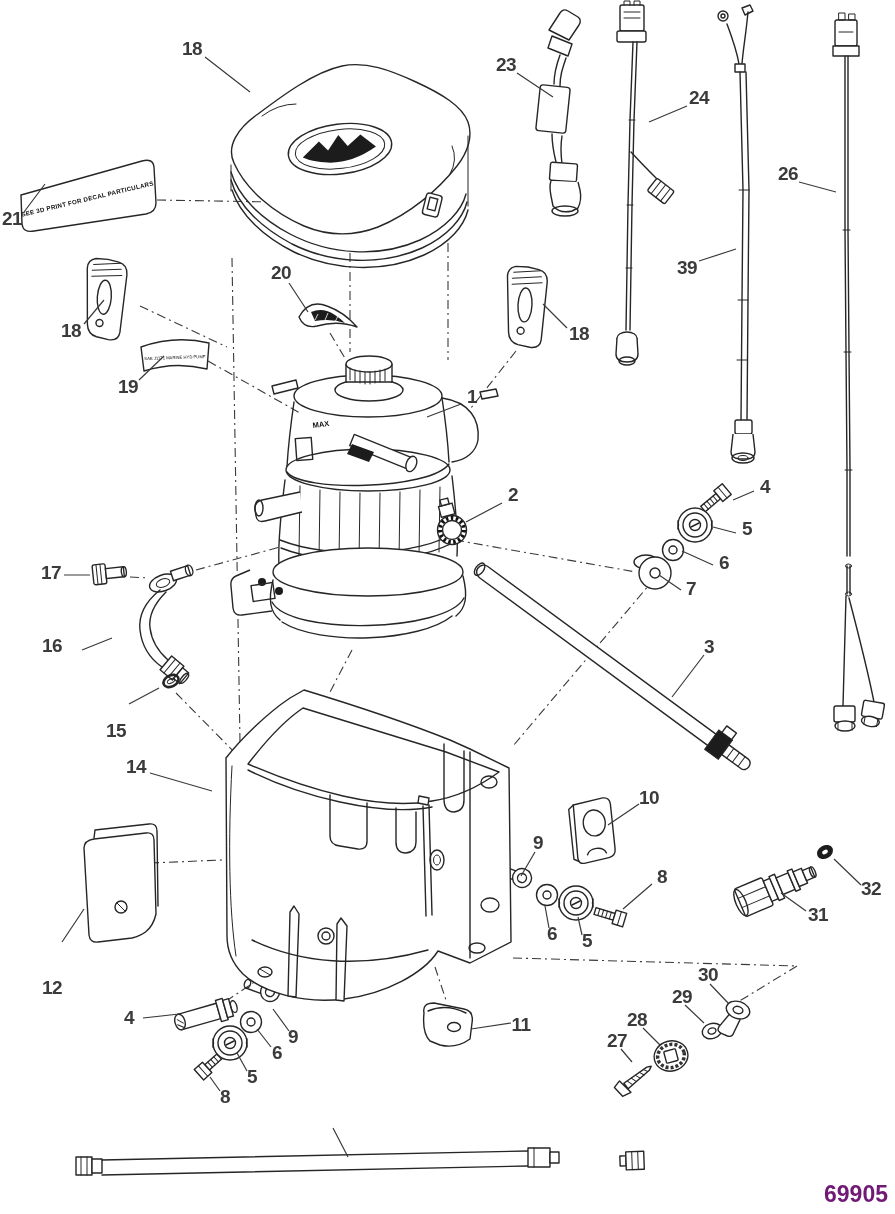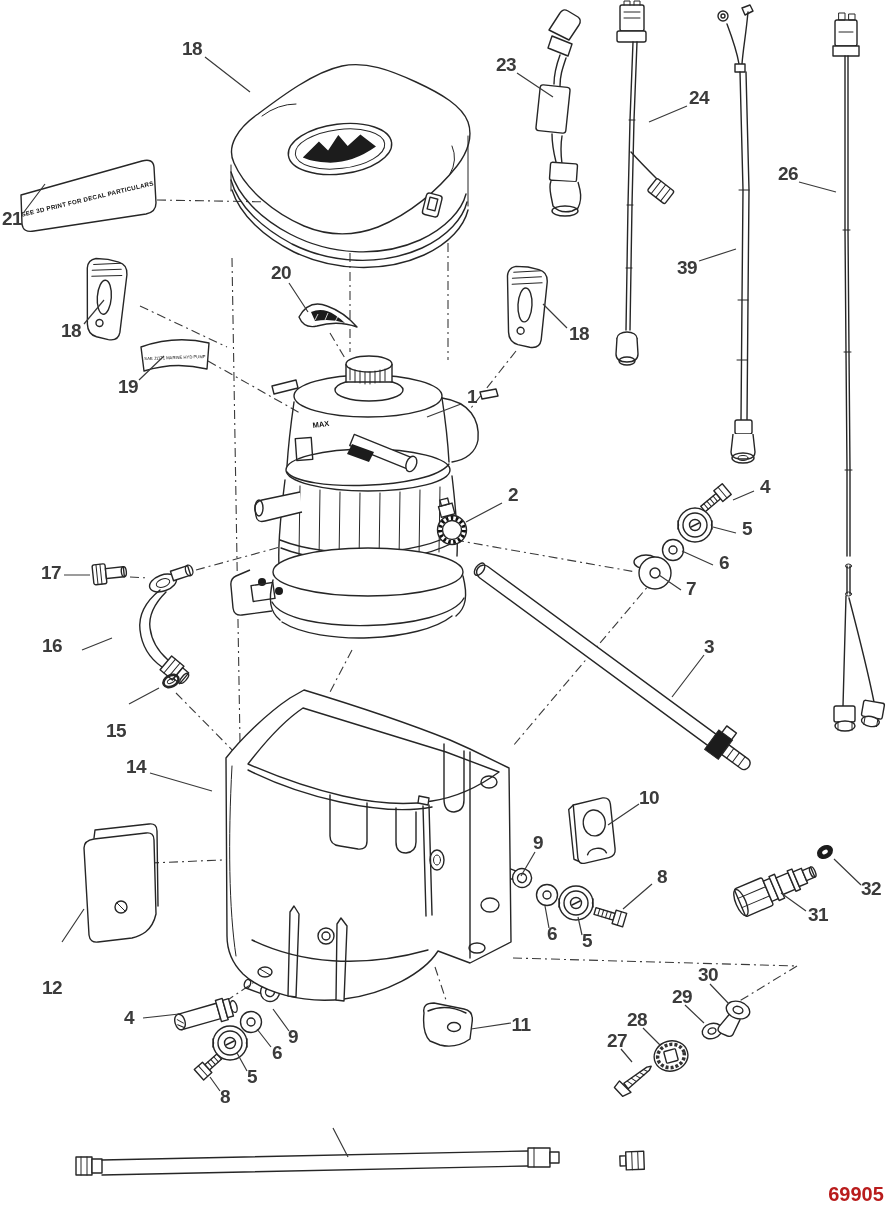--- a/index.html
+++ b/index.html
@@ -10,21 +10,21 @@
   .thin{stroke-width:1;}
   .wht{fill:#fff;stroke:#262626;stroke-width:1.4;stroke-linejoin:round;}
   .fill-dark{fill:#1c1c1c;stroke:none;}
   .knurl{stroke:#111;stroke-width:4;stroke-dasharray:2.5 2.5;fill:none;}
   .knurl2{stroke:#333;stroke-width:3.5;stroke-dasharray:3 2;fill:none;}
   .dash{fill:none;stroke:#3a3a3a;stroke-width:1.1;stroke-dasharray:9 4 2 4;}
   .leader{fill:none;stroke:#3a3a3a;stroke-width:1.2;}
   .callout{position:absolute;transform:translate(-50%,-50%);
            font-weight:700;font-size:19px;color:#3b3b3b;letter-spacing:-0.5px;}
   .drawno{position:absolute;transform:translate(-50%,-50%);
-          font-weight:700;font-size:20px;color:#b91c1c;}
+          font-weight:700;font-size:23px;color:#701a75;}
   svg text{font-family:"Liberation Sans",sans-serif;fill:#111;}
 </style>
 </head>
 <body>
 
 <div class="stage">
 <svg width="895" height="1214" viewBox="0 0 895 1214">
   <defs>
     <g id="def-grommet">
       <circle class="wht" r="17"></circle>

